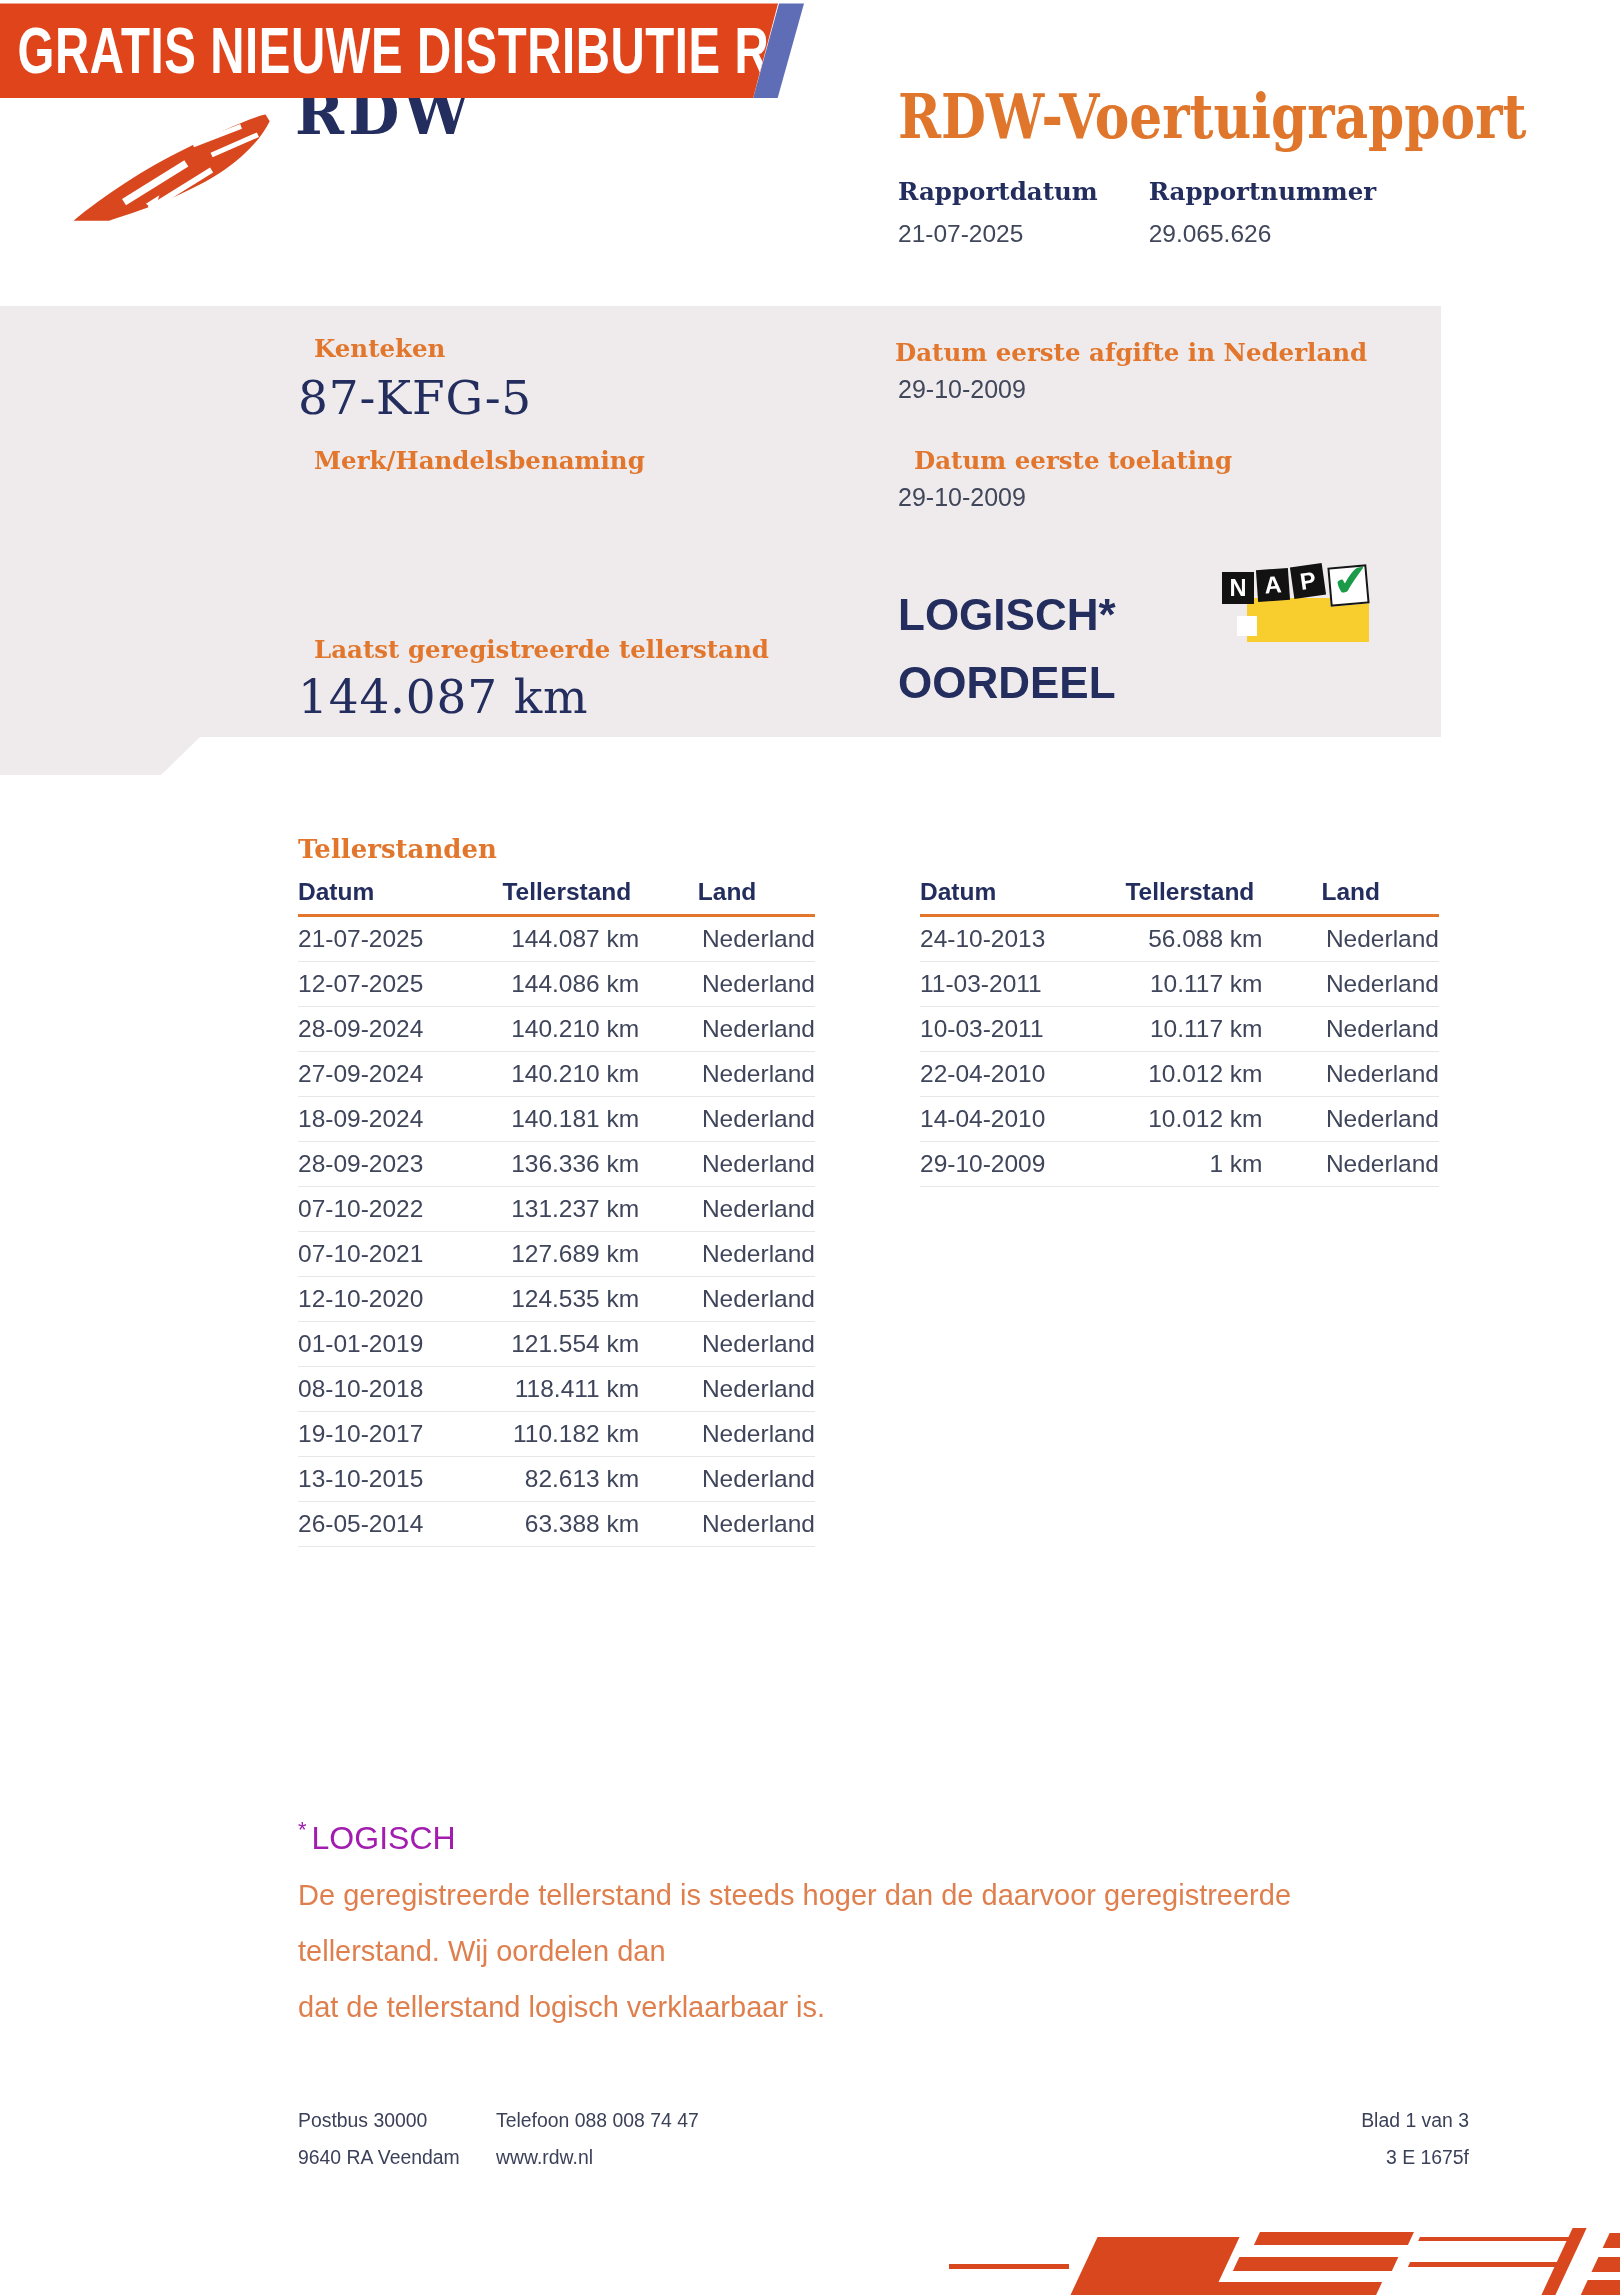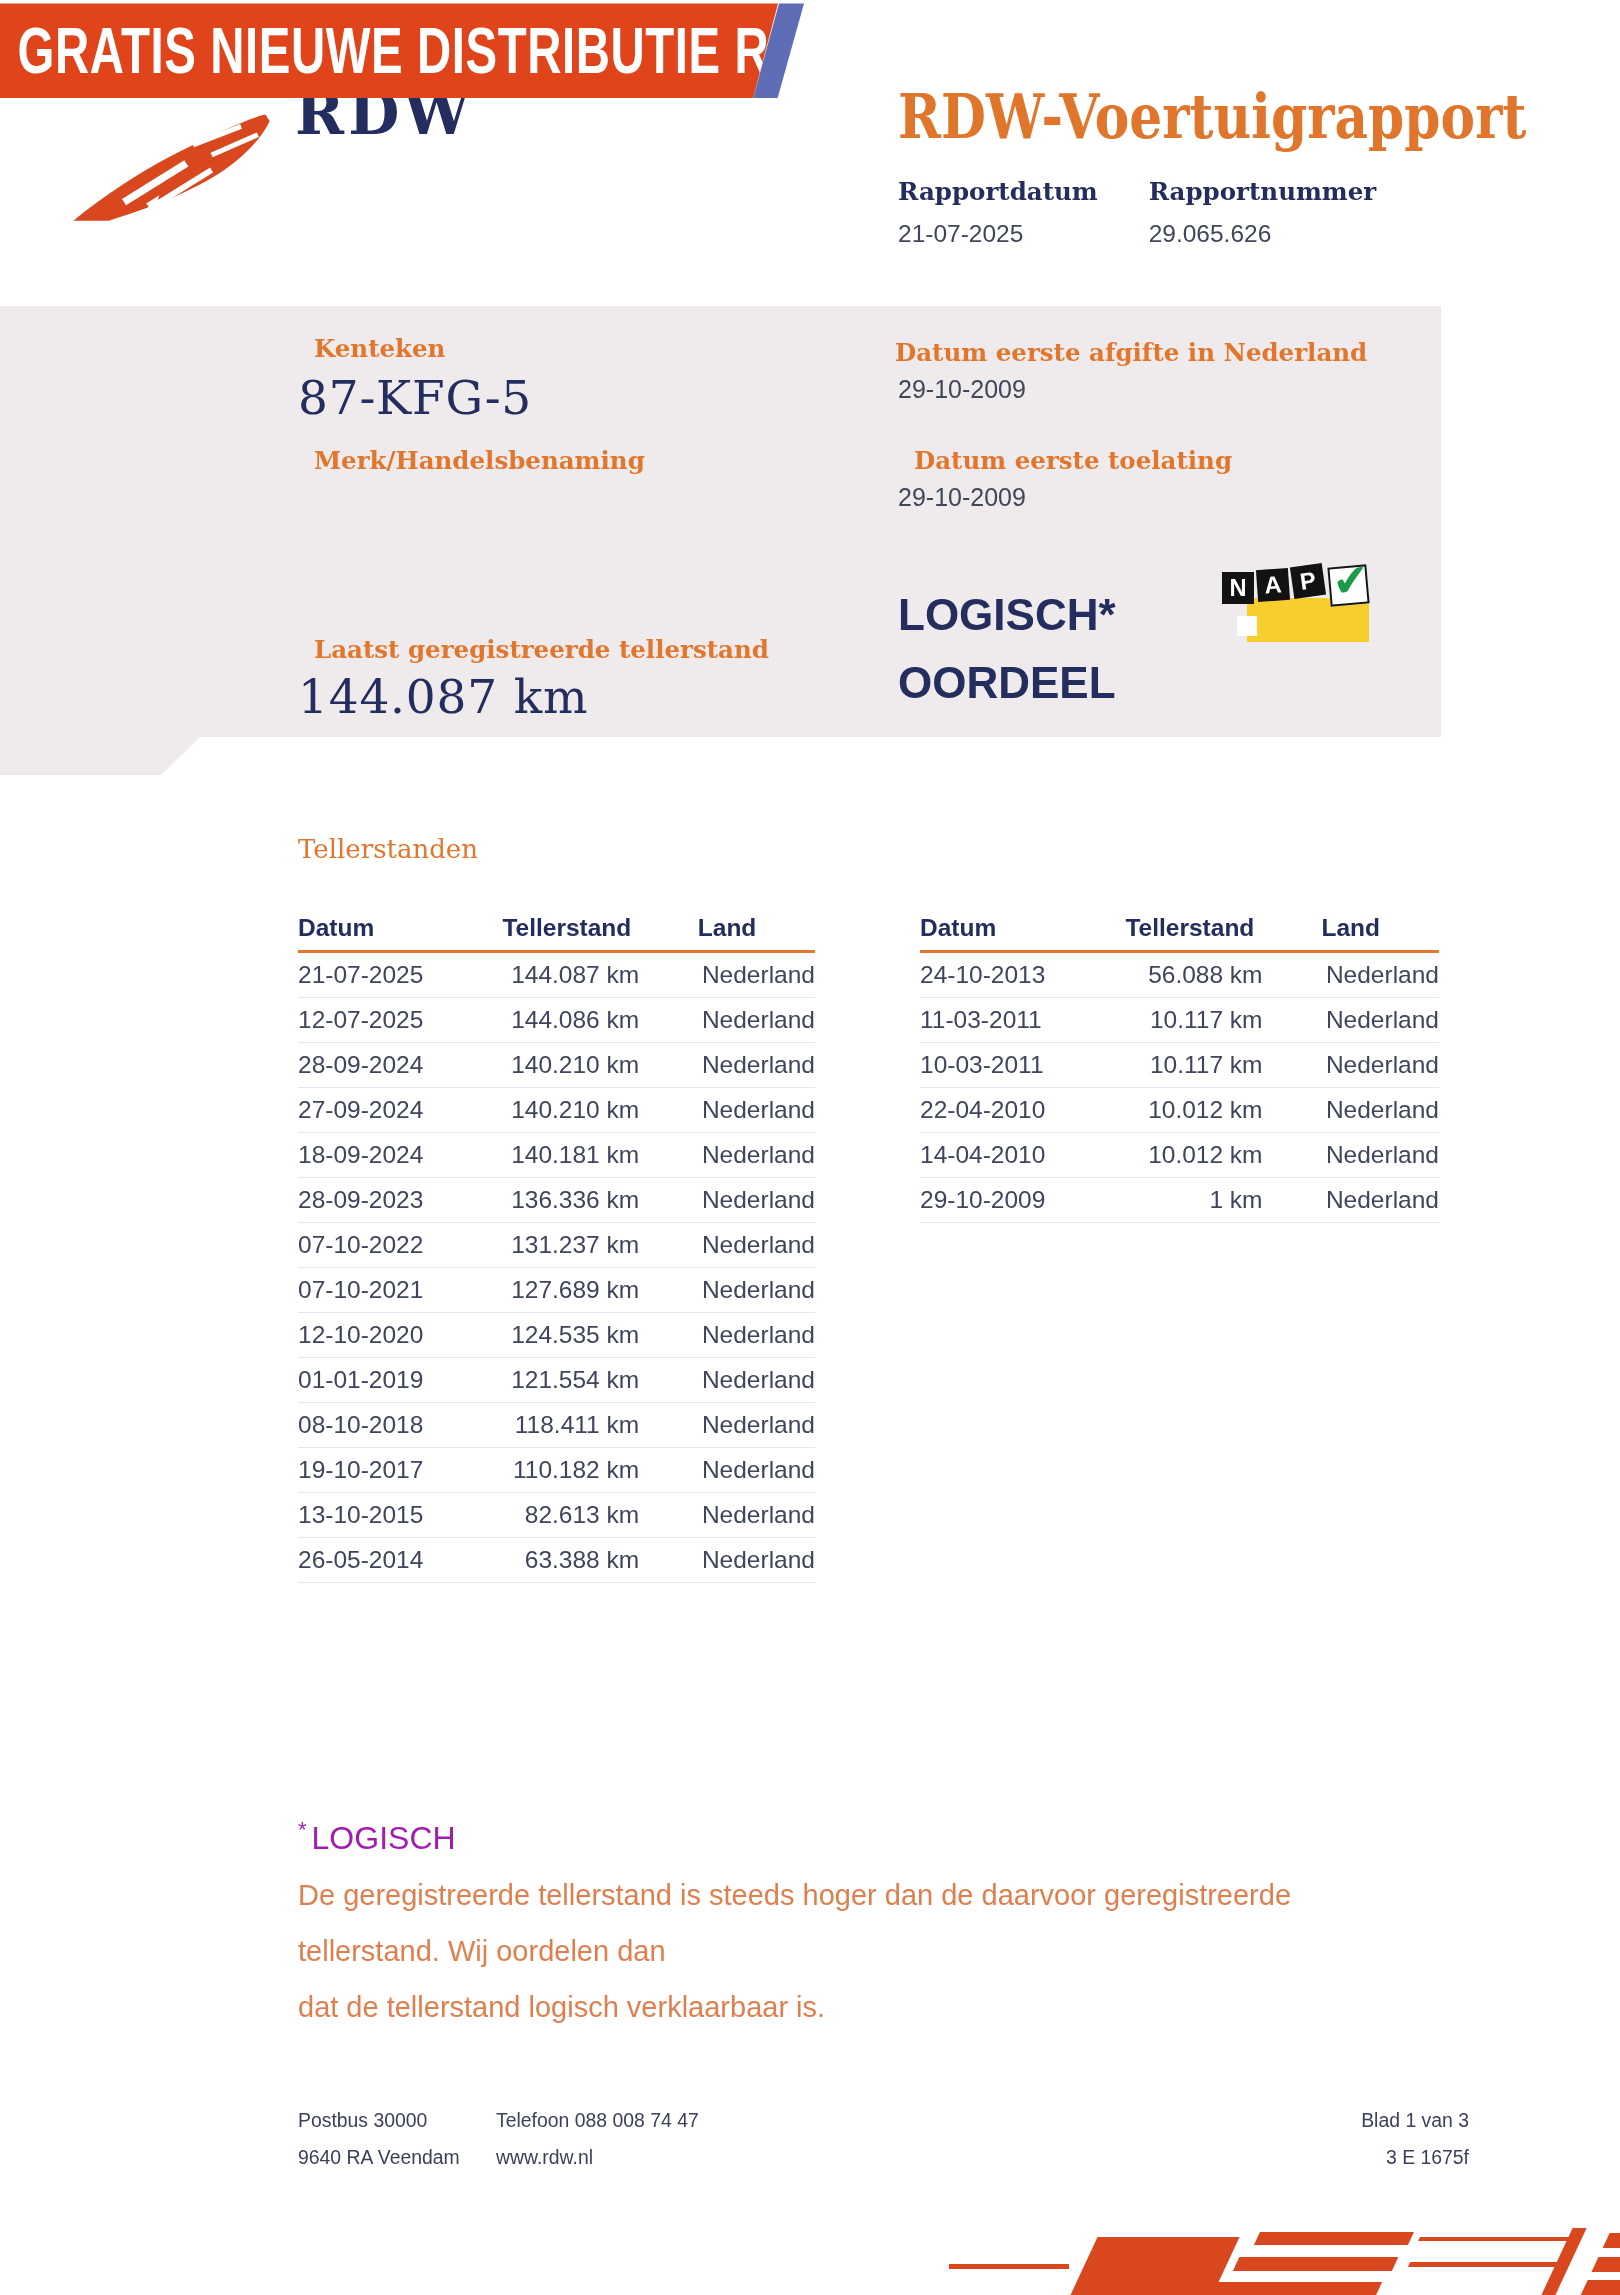--- a/index.html
+++ b/index.html
@@ -79,30 +79,30 @@
   .nap-check{
     position:absolute; left:107px; top:1.7px; width:35px; height:35px;
     background:#ffffff; border:2.5px solid #161616; transform:rotate(-5deg);
   }
   .nap-check span{
     position:absolute; left:1.7px; top:-13.5px; font-size:44px; font-weight:700; color:#1b9a47;
   }
   
   .section-title{
     position:absolute; left:298px; top:834px;
-    font-family:"DejaVu Serif","Liberation Serif",serif; font-weight:400;
+    font-family:"DejaVu Serif","Liberation Serif",serif; font-weight:700;
     font-size:26px; color:#e1762c;
   }
   .otable{ position:absolute; top:878px; }
   .otable.left{ left:298px; width:517px; }
   .otable.right{ left:920px; width:519px; }
   .thead{
     display:grid; grid-template-columns:38% 28% 34%;
     font-weight:700; font-size:24.5px; color:#232d5e;
-    padding-bottom:8.4px; border-bottom:3.4px solid #e1762c;margin-top:36px;
+    padding-bottom:8.4px; border-bottom:3.4px solid #e1762c;
   }
   .thead span:nth-child(2), .thead span:nth-child(3){ text-align:center; }
   .trow{
     display:grid; grid-template-columns:38% 28% 34%;
     height:44px; align-items:center; font-size:24.5px; color:#3f455a;
     border-bottom:1.7px solid #e8e6e6;
   }
   .trow span:nth-child(2), .trow span:nth-child(3){ text-align:right; }
   
   .note-title{

